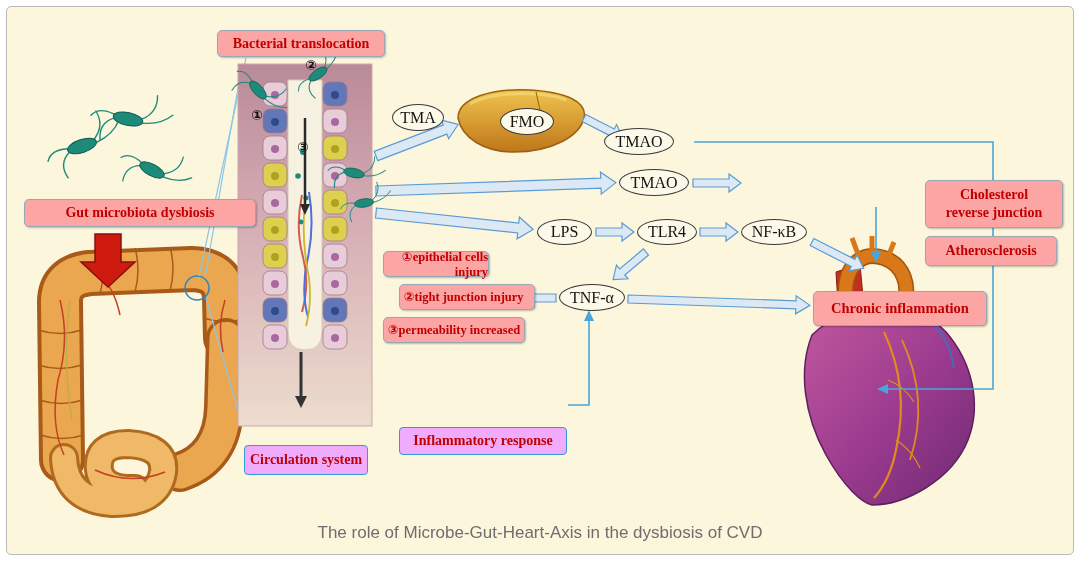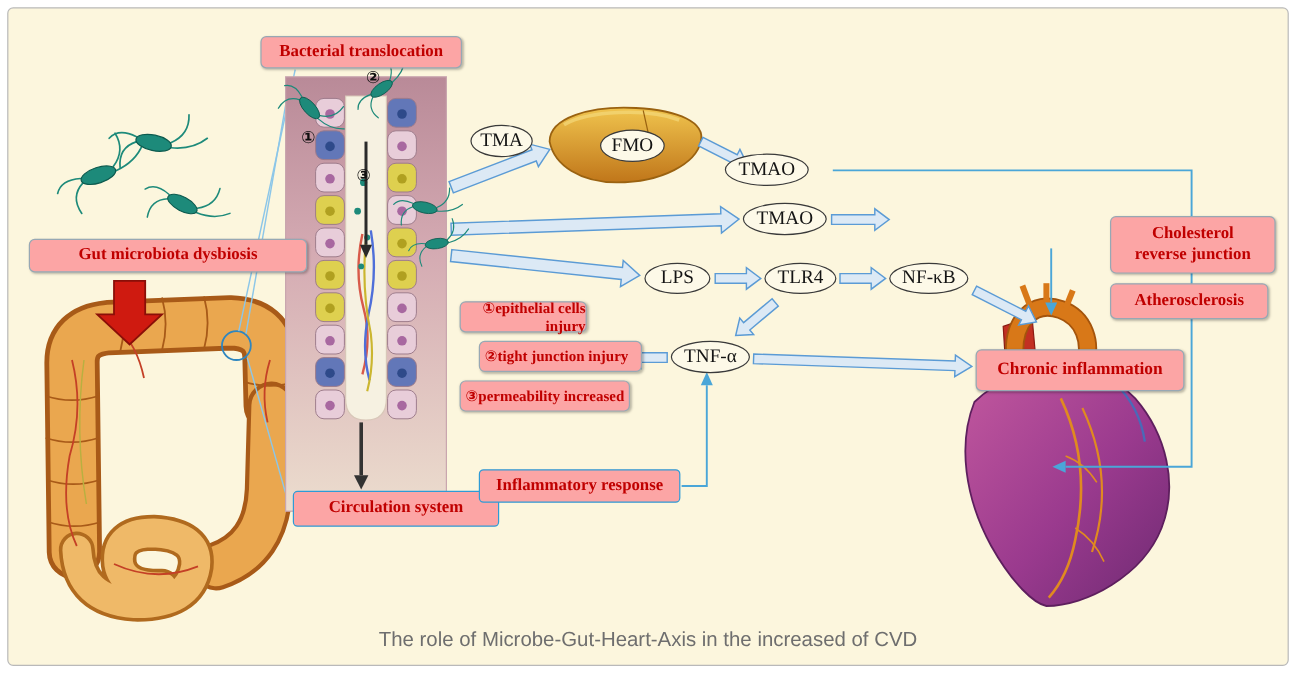--- a/index.html
+++ b/index.html
@@ -4,22 +4,22 @@
 <style>
   html,body { margin:0; padding:0; background:#ffffff; }
   .canvas { position:relative; width:1080px; height:561px; background:#ffffff; overflow:hidden;
             font-family:"Liberation Serif","DejaVu Serif",serif; }
   .frame { position:absolute; inset:6px; background:#fcf6dd; border:1px solid #b9b9b9; border-radius:5px; z-index:0; }
   svg.decor { position:absolute; left:0; top:0; z-index:1; }
   .lbl { position:absolute; z-index:3; display:flex; align-items:center; justify-content:center;
          text-align:center; box-sizing:border-box; }
   .gray { background:#fca5a5; border:1px solid #97a8b4; border-radius:5px; color:#c00000;
           font-weight:bold; font-size:14px; box-shadow:1px 1px 2px rgba(0,0,0,0.25); }
-  .white { background:#fca5a5; border:1.5px solid #2e9bd6; border-radius:4px; color:#c00000;
-           font-weight:bold; font-size:14px; }
+  .white { background:#f0abfc; border:1.5px solid #2e9bd6; border-radius:4px; color:#c00000;
+           font-weight:bold; font-size:14px;margin-top:36px; }
   .node { position:absolute; z-index:3; display:flex; align-items:center; justify-content:center;
           background:#fdf9e8; border:1.3px solid #3a3a3a; border-radius:50%; color:#141414;
           font-size:16px; box-sizing:border-box; }
   .multiline { white-space:pre-line; line-height:1.3; }
   .injury { justify-content:flex-start; padding-left:4px; font-size:12.5px;
             font-family:"Liberation Serif","DejaVu Sans",serif; }
   .marker { position:absolute; z-index:3; font-size:14px; font-weight:bold; color:#101010;
             font-family:"DejaVu Sans",sans-serif; }
   .caption { position:absolute; z-index:3; left:0; width:100%; top:523px; text-align:center;
              color:#6e6e6e; font-size:17px; font-family:"Liberation Sans","DejaVu Sans",sans-serif; }
@@ -212,21 +212,21 @@
   <div class="lbl gray" style="left:24px; top:199px; width:232px; height:28px;">Gut microbiota dysbiosis</div>
 
 
   <div class="lbl gray multiline" style="left:925px; top:180px; width:138px; height:48px;">Cholesterol
 reverse junction</div>
 
   <div class="lbl gray" style="left:813px; top:291px; width:174px; height:35px; font-size:14.5px;">Chronic inflammation</div>
 
   <div class="lbl gray" style="left:925px; top:236px; width:132px; height:30px;">Atherosclerosis</div>
 
-  <div class="lbl white" style="left:244px; top:409px; width:172px; height:30px;">Circulation system</div>
+  <div class="lbl white" style="left:244px; top:409px; width:124px; height:30px;">Circulation system</div>
 
   <div class="lbl white" style="left:399px; top:391px; width:168px; height:28px;">Inflammatory response</div>
 
   <div class="lbl gray injury" style="left:383px; top:251px; width:106px; height:26px;text-align:right;">①epithelial cells injury</div>
 
   <div class="lbl gray injury" style="left:383px; top:284px; width:136px; height:26px;margin-left:16px;">②tight junction injury</div>
 
   <div class="lbl gray injury" style="left:383px; top:317px; width:142px; height:26px;">③permeability increased</div>
 
   <div class="node" style="left:392px; top:104px; width:52px; height:27px;">TMA</div>
@@ -235,14 +235,14 @@
   <div class="node" style="left:619px; top:169px; width:70px; height:27px;">TMAO</div>
   <div class="node" style="left:537px; top:219px; width:55px; height:26px;">LPS</div>
   <div class="node" style="left:637px; top:219px; width:60px; height:26px;">TLR4</div>
   <div class="node" style="left:741px; top:219px; width:66px; height:26px;">NF-κB</div>
   <div class="node" style="left:559px; top:284px; width:66px; height:27px;text-align:center;">TNF-α</div>
 
   <span class="marker" style="left:251px; top:107px;">①</span>
   <span class="marker" style="left:305px; top:57px;">②</span>
   <span class="marker" style="left:297px; top:139px;">③</span>
 
-  <div class="caption">The role of Microbe-Gut-Heart-Axis in the increased of CVD</div>
+  <div class="caption">The role of Microbe-Gut-Heart-Axis in the dysbiosis of CVD</div>
 </div>
 
 </body></html>

